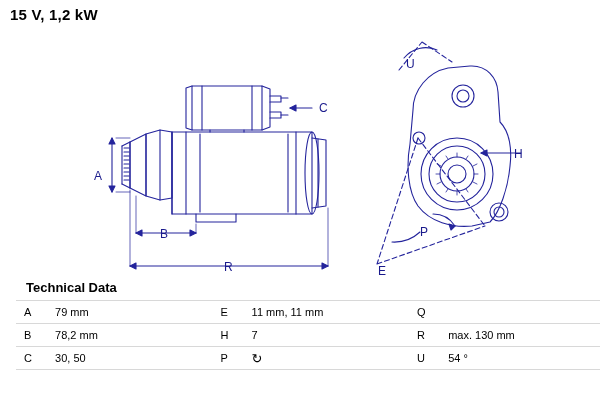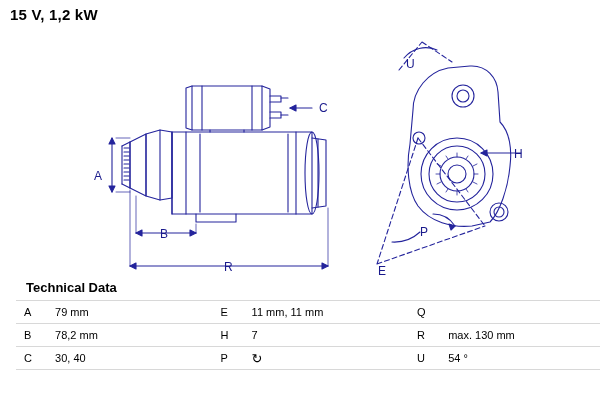--- a/index.html
+++ b/index.html
@@ -220,21 +220,21 @@
           <tr>
             <td class="key">B</td>
             <td class="val">78,2 mm</td>
             <td class="key">H</td>
             <td class="val">7</td>
             <td class="key">R</td>
             <td class="val">max. 130 mm</td>
           </tr>
           <tr>
             <td class="key">C</td>
-            <td class="val">30, 40</td>
+            <td class="val">30, 50</td>
             <td class="key">P</td>
             <td class="val"><span class="rot-icon">↻</span></td>
             <td class="key">U</td>
             <td class="val">54 °</td>
           </tr>
         </tbody>
     </table>
   </div>
 
 </div>

